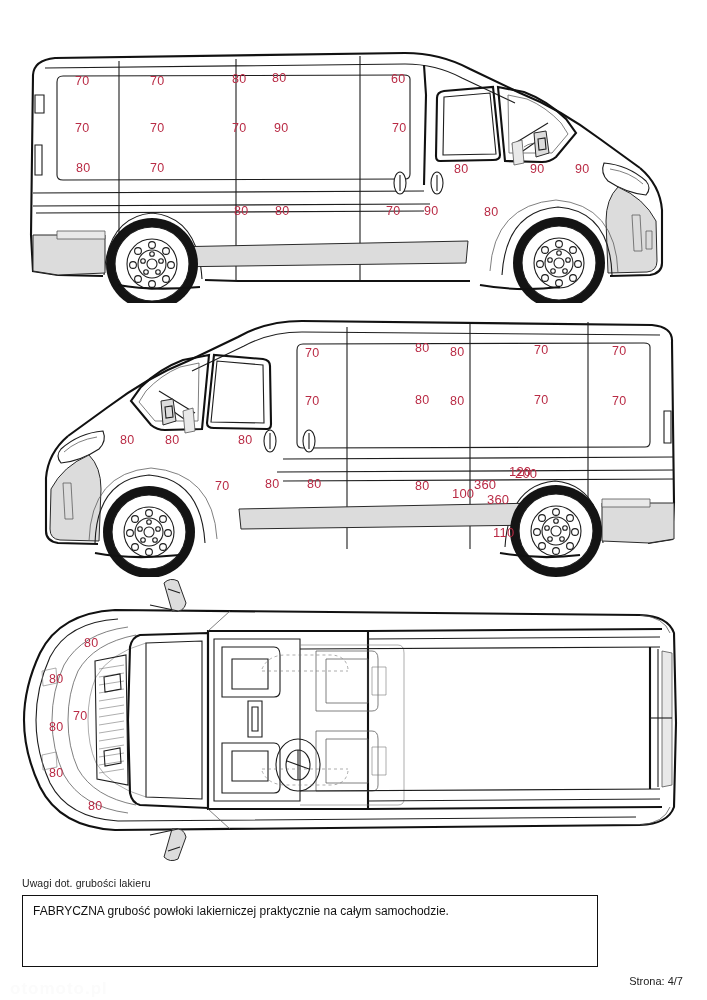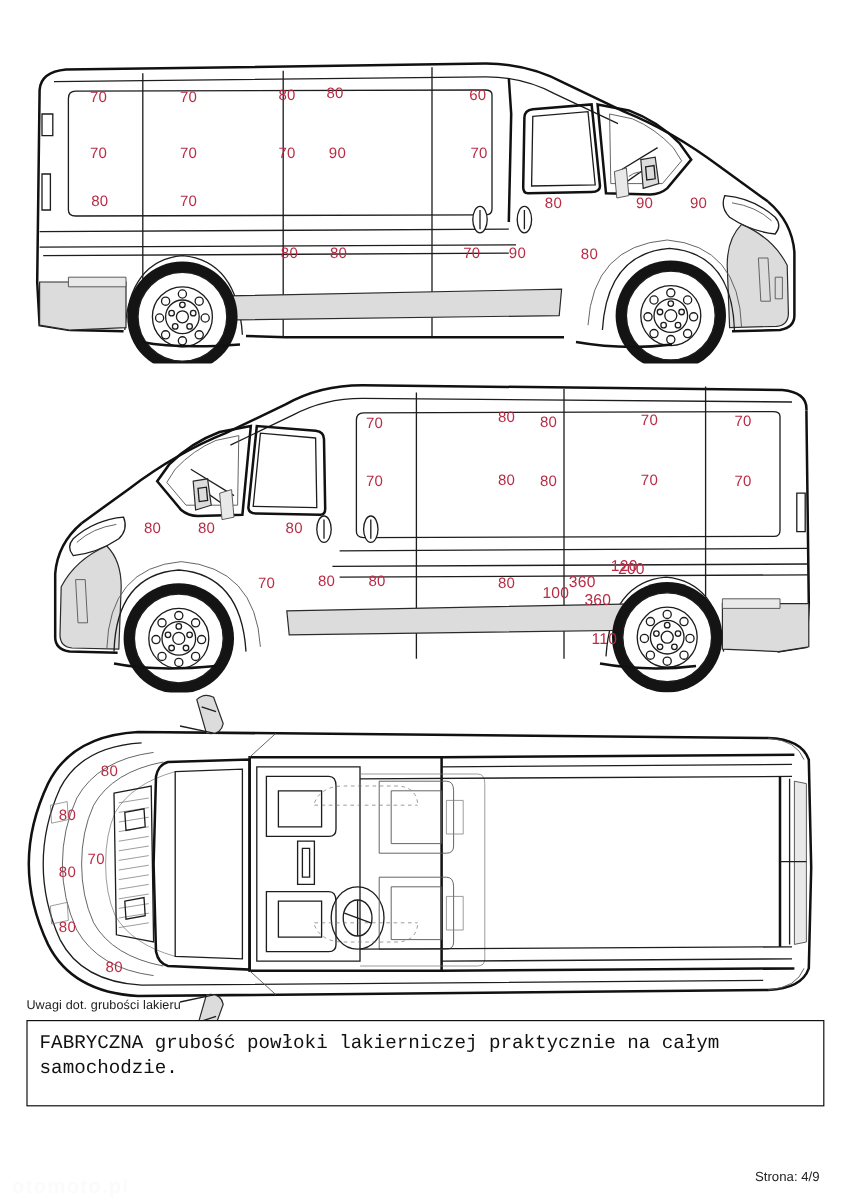--- a/index.html
+++ b/index.html
@@ -44,41 +44,40 @@
     line-height: 1;
     white-space: nowrap;
     letter-spacing: .2px;
   }
   .meas.big { font-size: 13px; }
 
   
   #notes-section {
     position: absolute;
     left: 22px;
-    top: 815px;
-    width: 665px;
+    top: 860px;
+    width: 576px;
   }
   #notes-caption {
     font-size: 10.5px;
     color: #1b1b1b;
     margin-bottom: 6px;
     letter-spacing: .1px;
   }
   #notes-box {
     border: 1.3px solid #111;
     padding: 8px 10px 10px 10px;
     min-height: 72px;
     background: #fff;
   }
   #notes-box p {
     margin: 0;
-    font-size: 16px;
+    font-size: 12px;
     color: #111;
     line-height: 1.32;
-    font-family: Liberation Mono, monospace;
   }
   #notes-box p + p { margin-top: 13px; }
 
   #page-footer {
     position: absolute;
     right: 24px;
     top: 958px;
     font-size: 11px;
     color: #222;
   }
@@ -487,16 +486,16 @@
     <span class="meas" style="left:88px; top:783px;">80</span>
   </div>
 
   <div id="notes-section">
     <div id="notes-caption">Uwagi dot. grubości lakieru</div>
     <div id="notes-box">
       <p>FABRYCZNA grubość powłoki lakierniczej praktycznie na całym samochodzie.</p>
     </div>
   </div>
 
-  <div id="page-footer">Strona: 4/9</div>
+  <div id="page-footer">Strona: 4/7</div>
   <div id="watermark">otomoto.pl</div>
 
 </div>
 
 </body></html>

